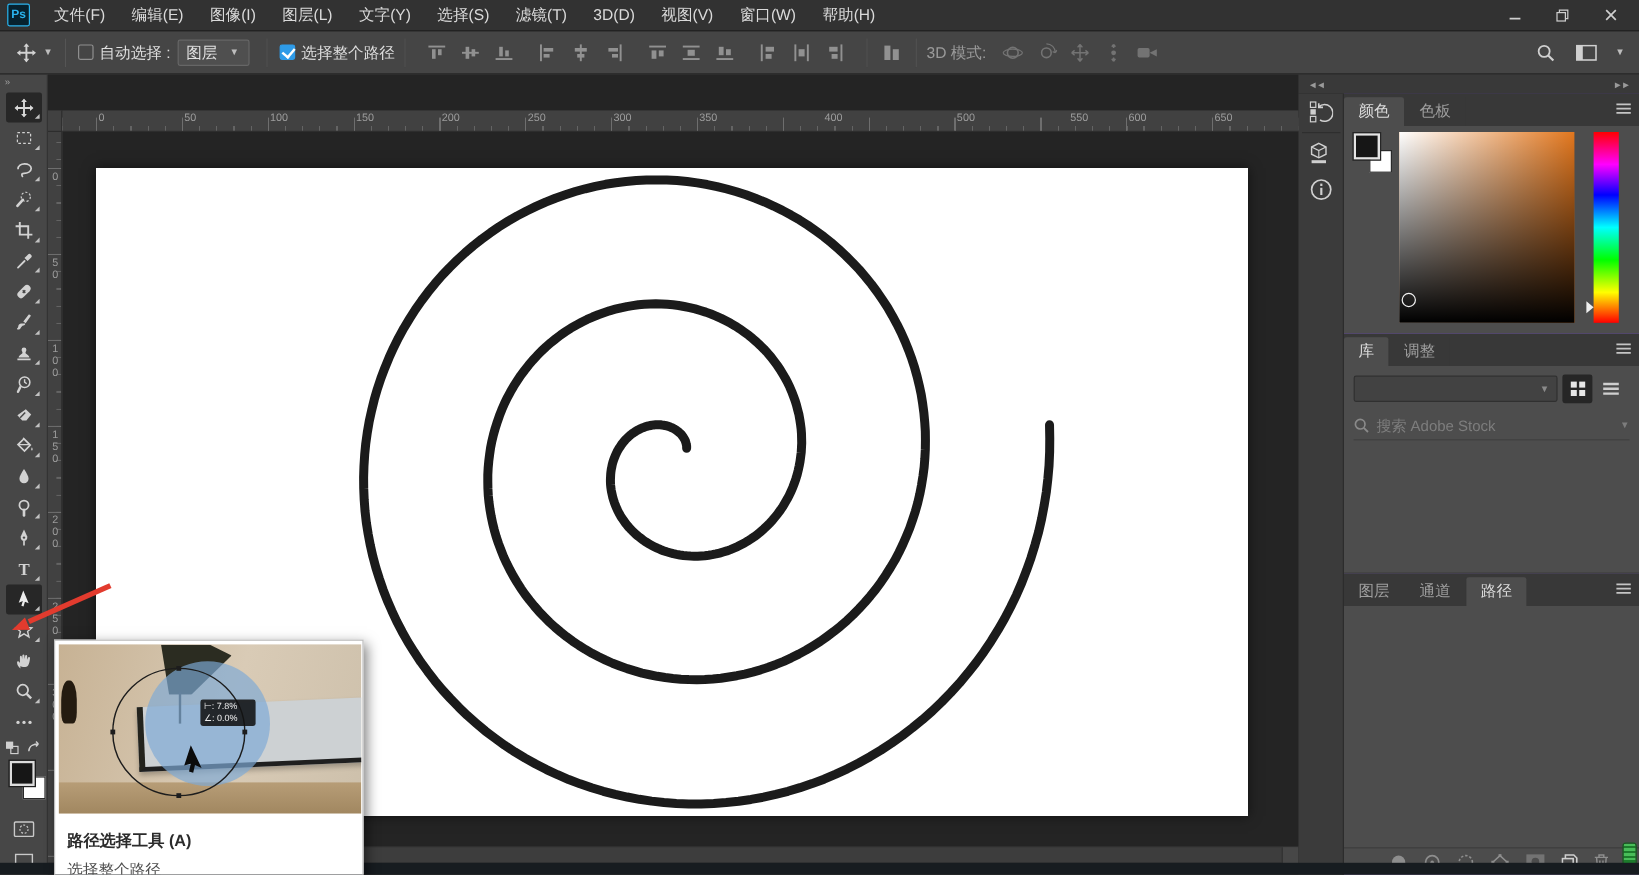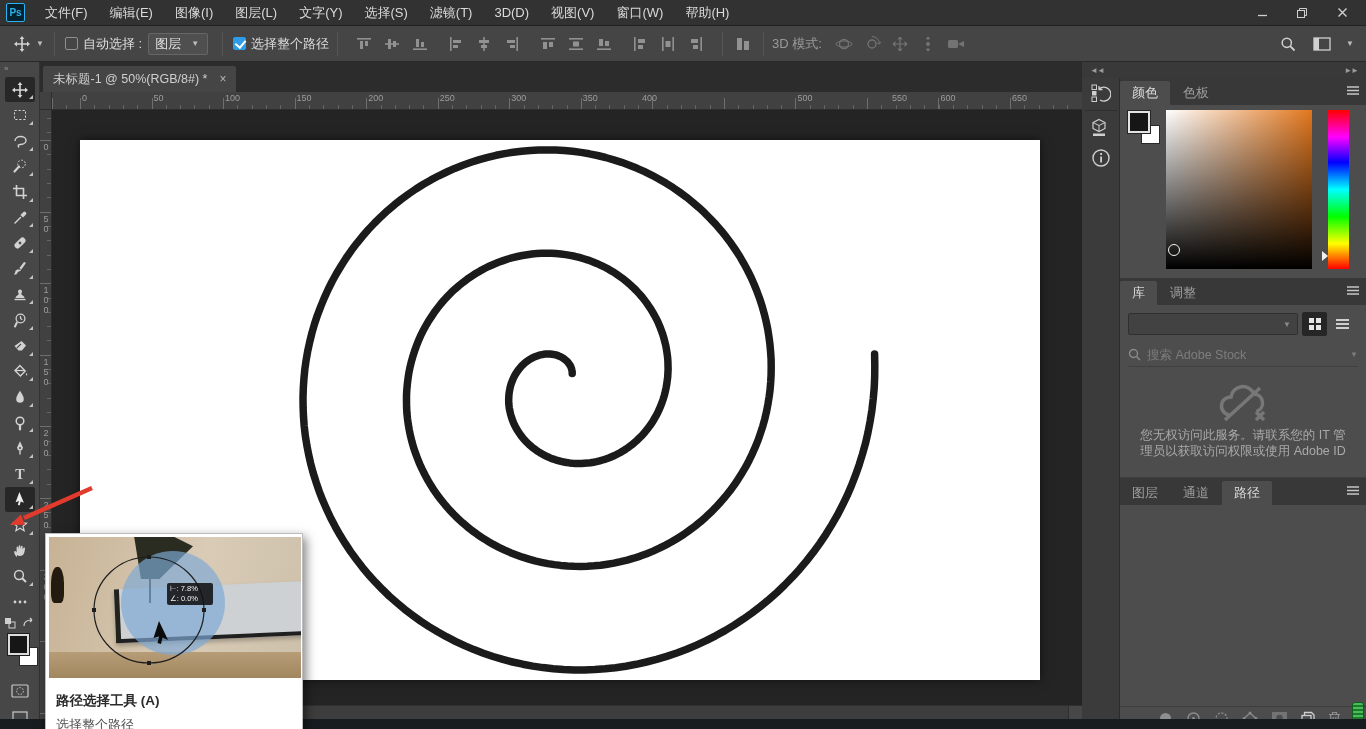--- a/index.html
+++ b/index.html
@@ -467,40 +467,34 @@
           <circle cx="9" cy="8" r="3.4" fill="none" stroke="#c9c9c9" stroke-dasharray="1.6 1.4"></circle>
         </svg>
       </div>
     <div class="tool">
         <svg width="16" height="10">
           <rect x="1" y="1" width="14" height="9" fill="none" stroke="#c9c9c9" stroke-width="1.2"></rect>
         </svg>
       </div>
   </div>
 
-  <div class="tabbar">
-    <div class="doctab">
-      <span>未标题-1 @ 50%(RGB/8#) *</span>
-      <span class="x">×</span>
-    </div>
-  </div>
   <div class="rulercorner"></div>
   <div class="hruler">
     <div class="minor"></div>
     <div class="major"></div>
     <div id="hruler-labels">
         <div class="hlab" style="left: 30px;">0</div>
         <div class="hlab" style="left: 101.54px;">50</div>
         <div class="hlab" style="left: 173.08px;">100</div>
         <div class="hlab" style="left: 244.62px;">150</div>
         <div class="hlab" style="left: 316.16px;">200</div>
         <div class="hlab" style="left: 387.7px;">250</div>
         <div class="hlab" style="left: 459.24px;">300</div>
         <div class="hlab" style="left: 530.78px;">350</div>
-        <div class="hlab" style="left: 590px; text-align: center;">400</div>
+        <div class="hlab" style="left: 635px; text-align: center;">400</div>
         <div class="hlab" style="left: 673.86px; margin-top: 40px;">450</div>
         <div class="hlab" style="left: 745.4px;">500</div>
         <div class="hlab" style="left: 816.94px; padding-left: 23px;">550</div>
         <div class="hlab" style="left: 888.48px;">600</div>
         <div class="hlab" style="left: 960.02px;">650</div>
       </div>
   </div>
   <div class="vruler">
     <div class="minor"></div>
     <div class="major"></div>
@@ -610,29 +604,20 @@
               <path d="M1 2h13M1 6h13M1 10h13" stroke="#cfcfcf" stroke-width="2"></path>
             </svg>
           </div>
         <div class="librow">
           <svg width="13" height="13">
               <circle cx="5.5" cy="5.5" r="4" fill="none" stroke="#8a8a8a" stroke-width="1.4"></circle>
               <path d="M8.5 8.5 12 12" stroke="#8a8a8a" stroke-width="1.5"></path>
             </svg>
           <input class="libsearch" placeholder="搜索 Adobe Stock" style="">
           <span style="font-size:8px;color:#7d7d7d">▼</span>
-        </div>
-        <div class="libmsg">
-          <svg class="cloud" width="56" height="46" style="display:block;opacity:.55">
-            <path d="M15 36a9 9 0 0 1 1-18 12 12 0 0 1 23-3 9 9 0 0 1 2.5 17.5" fill="none" stroke="#9a9a9a" stroke-width="3.5"></path>
-            <path d="M10 41 45 9" stroke="#9a9a9a" stroke-width="3.5"></path>
-            <path d="M41 33l8 8M49 33l-8 8" stroke="#9a9a9a" stroke-width="3.5"></path>
-          </svg>
-          <div class="t">您无权访问此服务。请联系您的 IT 管</div>
-          <div class="t">理员以获取访问权限或使用 Adobe ID</div>
         </div>
         <div class="libfoot">
           <svg width="20" height="16">
               <path d="M5 12a4.2 4.2 0 0 1 .5-8.4 5.6 5.6 0 0 1 10.7-1.4 4.2 4.2 0 0 1 1.2 8.2" fill="none" stroke="#c9c9c9" stroke-width="1.6"></path>
               <path d="M12.5 9.5l4 4M16.5 9.5l-4 4" stroke="#c9c9c9" stroke-width="1.6"></path>
             </svg>
           <svg width="13" height="15" style="opacity:.55">
               <path d="M1 3.5h11M4.5 3.5v-2h4v2M2.5 3.5l.8 10.5h6.4l.8-10.5" fill="none" stroke="#cfcfcf" stroke-width="1.2"></path>
             </svg>
         </div>

